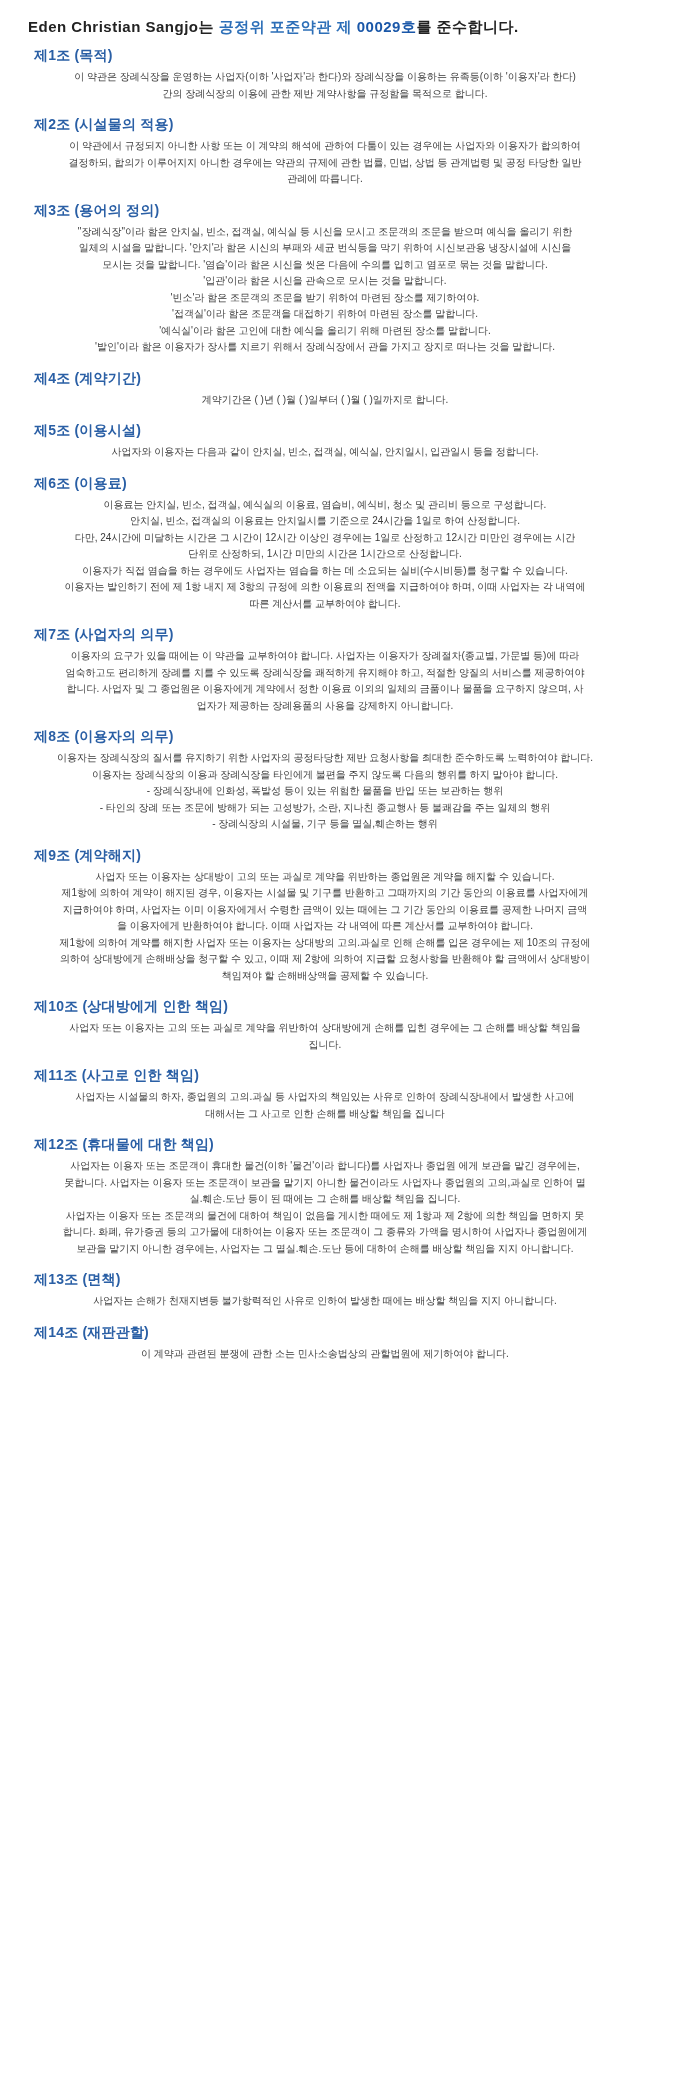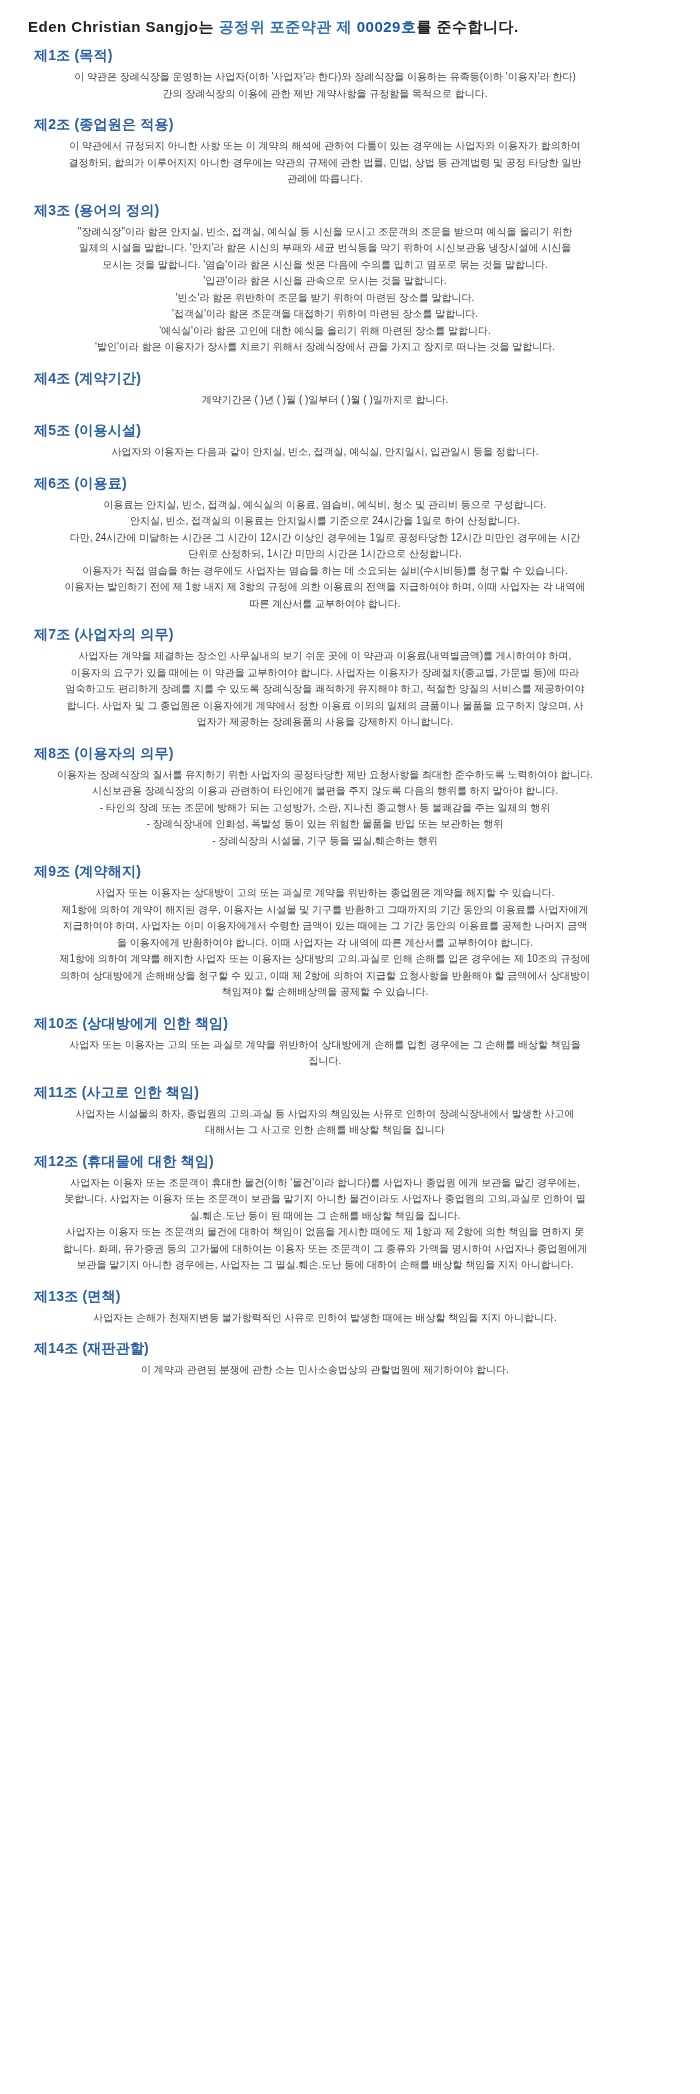--- a/index.html
+++ b/index.html
@@ -68,35 +68,35 @@
 
   <div class="articles">
       <div class="article">
         <div class="article-title">제1조 (목적)</div>
         <div class="article-body">
           <p>이 약관은 장례식장을 운영하는 사업자(이하 '사업자'라 한다)와 장례식장을 이용하는 유족등(이하 '이용자'라 한다)</p>
           <p>간의 장례식장의 이용에 관한 제반 계약사항을 규정함을 목적으로 합니다.</p>
         </div>
       </div>
       <div class="article">
-        <div class="article-title">제2조 (종업원은 적용)</div>
+        <div class="article-title">제2조 (시설물의 적용)</div>
         <div class="article-body">
           <p>이 약관에서 규정되지 아니한 사항 또는 이 계약의 해석에 관하여 다툼이 있는 경우에는 사업자와 이용자가 합의하여</p>
           <p>결정하되, 합의가 이루어지지 아니한 경우에는 약관의 규제에 관한 법률, 민법, 상법 등 관계법령 및 공정 타당한 일반</p>
           <p>관례에 따릅니다.</p>
         </div>
       </div>
       <div class="article">
         <div class="article-title">제3조 (용어의 정의)</div>
         <div class="article-body">
           <p>"장례식장"이라 함은 안치실, 빈소, 접객실, 예식실 등 시신을 모시고 조문객의 조문을 받으며 예식을 올리기 위한</p>
           <p>일체의 시설을 말합니다. '안치'라 함은 시신의 부패와 세균 번식등을 막기 위하여 시신보관용 냉장시설에 시신을</p>
           <p>모시는 것을 말합니다. '염습'이라 함은 시신을 씻은 다음에 수의를 입히고 염포로 묶는 것을 말합니다.</p>
           <p>'입관'이라 함은 시신을 관속으로 모시는 것을 말합니다.</p>
-          <p>'빈소'라 함은 위반하여 조문을 받기 위하여 마련된 장소를 말합니다.</p>
+          <p>'빈소'라 함은 조문객의 조문을 받기 위하여 마련된 장소를 제기하여야.</p>
           <p>'접객실'이라 함은 조문객을 대접하기 위하여 마련된 장소를 말합니다.</p>
           <p>'예식실'이라 함은 고인에 대한 예식을 올리기 위해 마련된 장소를 말합니다.</p>
           <p>'발인'이라 함은 이용자가 장사를 치르기 위해서 장례식장에서 관을 가지고 장지로 떠나는 것을 말합니다.</p>
         </div>
       </div>
       <div class="article">
         <div class="article-title">제4조 (계약기간)</div>
         <div class="article-body">
           <p>계약기간은 ( )년 ( )월 ( )일부터 ( )월 ( )일까지로 합니다.</p>
         </div>
@@ -105,44 +105,43 @@
         <div class="article-title">제5조 (이용시설)</div>
         <div class="article-body">
           <p>사업자와 이용자는 다음과 같이 안치실, 빈소, 접객실, 예식실, 안치일시, 입관일시 등을 정합니다.</p>
         </div>
       </div>
       <div class="article">
         <div class="article-title">제6조 (이용료)</div>
         <div class="article-body">
           <p>이용료는 안치실, 빈소, 접객실, 예식실의 이용료, 염습비, 예식비, 청소 및 관리비 등으로 구성합니다.</p>
           <p>안치실, 빈소, 접객실의 이용료는 안치일시를 기준으로 24시간을 1일로 하여 산정합니다.</p>
-          <p>다만, 24시간에 미달하는 시간은 그 시간이 12시간 이상인 경우에는 1일로 공정타당한 12시간 미만인 경우에는 시간</p>
+          <p>다만, 24시간에 미달하는 시간은 그 시간이 12시간 이상인 경우에는 1일로 산정하고 12시간 미만인 경우에는 시간</p>
           <p>단위로 산정하되, 1시간 미만의 시간은 1시간으로 산정합니다.</p>
           <p>이용자가 직접 염습을 하는 경우에도 사업자는 염습을 하는 데 소요되는 실비(수시비등)를 청구할 수 있습니다.</p>
           <p>이용자는 발인하기 전에 제 1항 내지 제 3항의 규정에 의한 이용료의 전액을 지급하여야 하며, 이때 사업자는 각 내역에</p>
           <p>따른 계산서를 교부하여야 합니다.</p>
         </div>
       </div>
       <div class="article">
         <div class="article-title">제7조 (사업자의 의무)</div>
         <div class="article-body">
-          <p>사업자는 계약을 체결하는 장소인 사무실내의 보기 쉬운 곳에 이 약관과 이용료(내역별금액)를 게시하여야 하며,</p>
           <p>이용자의 요구가 있을 때에는 이 약관을 교부하여야 합니다.  사업자는 이용자가 장례절차(종교별, 가문별 등)에 따라</p>
           <p>엄숙하고도 편리하게 장례를 치를 수 있도록 장례식장을 쾌적하게 유지해야 하고, 적절한 양질의 서비스를 제공하여야</p>
           <p>합니다. 사업자 및 그 종업원은 이용자에게 계약에서 정한 이용료 이외의 일체의 금품이나 물품을 요구하지 않으며, 사</p>
           <p>업자가 제공하는 장례용품의 사용을 강제하지 아니합니다.</p>
         </div>
       </div>
       <div class="article">
         <div class="article-title">제8조 (이용자의 의무)</div>
         <div class="article-body">
           <p>이용자는 장례식장의 질서를 유지하기 위한 사업자의 공정타당한 제반 요청사항을 최대한 준수하도록 노력하여야 합니다.</p>
-          <p>시신보관용 장례식장의 이용과 관련하여 타인에게 불편을 주지 않도록 다음의 행위를 하지 말아야 합니다.</p>
+          <p>이용자는 장례식장의 이용과 장례식장을 타인에게 불편을 주지 않도록 다음의 행위를 하지 말아야 합니다.</p>
+          <p>- 장례식장내에 인화성, 폭발성 등이 있는 위험한 물품을 반입 또는 보관하는 행위</p>
           <p>- 타인의 장례 또는 조문에 방해가 되는 고성방가, 소란, 지나친 종교행사 등 불쾌감을 주는 일체의 행위</p>
-          <p>- 장례식장내에 인화성, 폭발성 등이 있는 위험한 물품을 반입 또는 보관하는 행위</p>
           <p>- 장례식장의 시설물, 기구 등을 멸실,훼손하는 행위</p>
         </div>
       </div>
       <div class="article">
         <div class="article-title">제9조 (계약해지)</div>
         <div class="article-body">
           <p>사업자 또는 이용자는 상대방이 고의 또는 과실로 계약을 위반하는 종업원은 계약을 해지할 수 있습니다.</p>
           <p>제1항에 의하여 계약이 해지된 경우, 이용자는 시설물 및 기구를 반환하고 그때까지의 기간 동안의 이용료를 사업자에게</p>
           <p>지급하여야 하며, 사업자는 이미 이용자에게서 수령한 금액이 있는 때에는 그 기간 동안의 이용료를 공제한 나머지 금액</p>
           <p>을 이용자에게 반환하여야 합니다. 이때 사업자는 각 내역에 따른 계산서를 교부하여야 합니다.</p>

